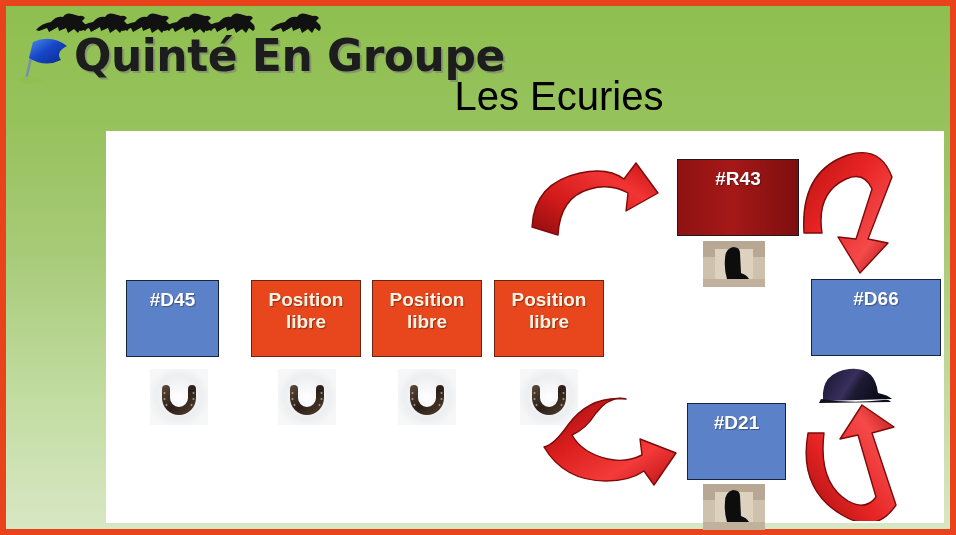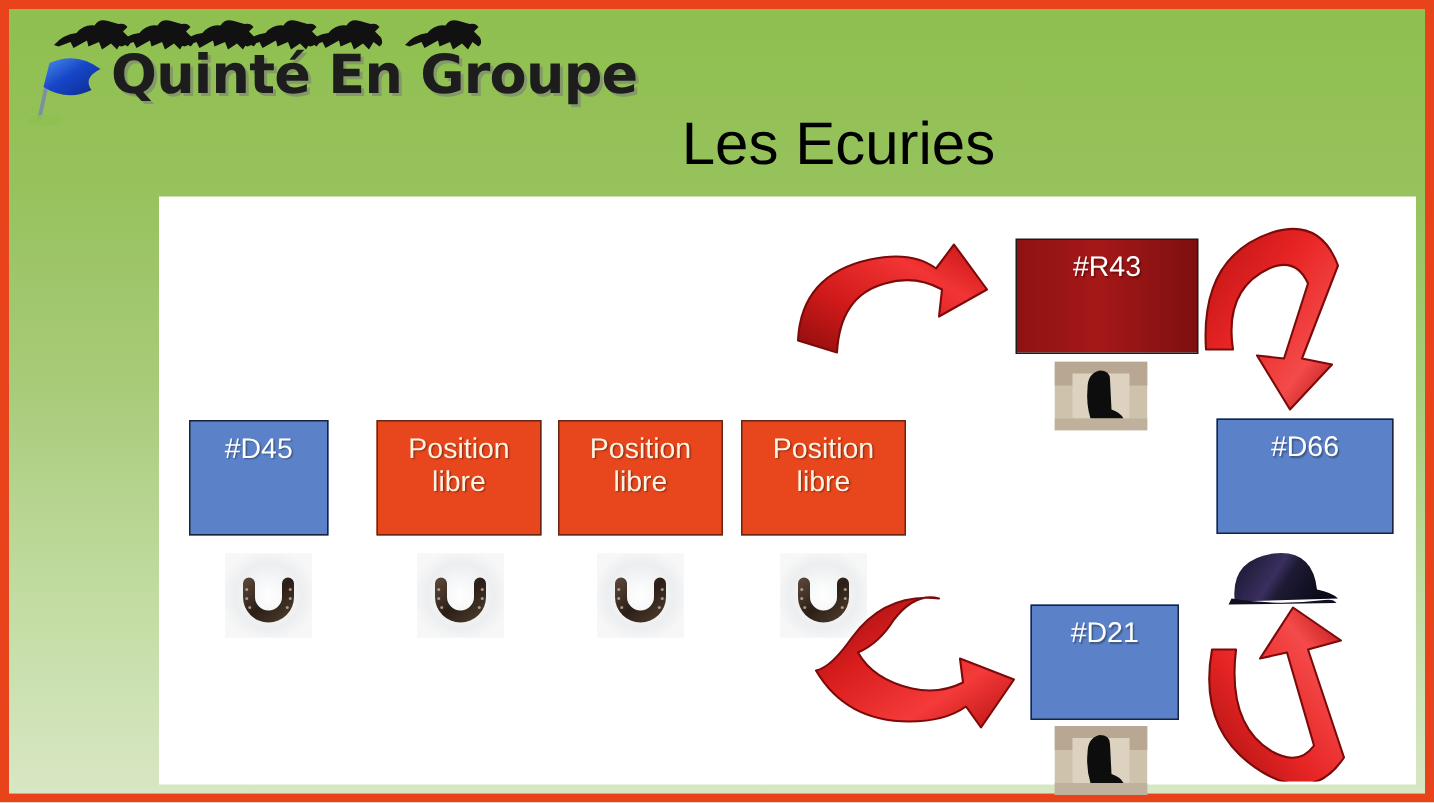--- a/index.html
+++ b/index.html
@@ -20,21 +20,21 @@
   }
   .logo-horses{
     position:absolute;left:22px;top:4px;width:290px;height:30px;
   }
   .logo-flag{
     position:absolute;left:2px;top:24px;width:70px;height:56px;
   }
   .logo-text{
     position:absolute;left:62px;top:24px;
     font-family:"DejaVu Sans", sans-serif;
-    font-weight:bold;font-size:36px;letter-spacing:-0.5px;
+    font-weight:bold;font-size:44px;letter-spacing:-0.5px;
     color:#1d1d1d;
     text-shadow:2px 2px 0 rgba(120,120,120,.55);
     white-space:nowrap;
   }
   .slide-title{
     position:absolute;left:0;top:68px;width:956px;
     text-align:center;
     font-size:40px;color:#000;
     font-family:"Liberation Sans", sans-serif;
     letter-spacing:0px;
@@ -44,21 +44,21 @@
   .canvas{
     position:absolute;left:100px;top:125px;width:838px;height:392px;
     background:#ffffff;
   }
   
   .box{
     position:absolute;
     border:1.5px solid #17243d;
     box-sizing:border-box;
     color:#ffffff;
-    font-weight:normal;
+    font-weight:bold;
     font-size:19px;
     line-height:1.15;
     text-align:center;
     padding-top:8px;
     text-shadow:1px 1px 1px rgba(0,0,0,.35);
     font-family:"Liberation Sans", sans-serif;
     white-space:pre-line;
   }
   .box.blue{background:#5b82c8;}
   .box.orange{background:#e8461c;border-color:#6b2410;color:#fdf3e3;}
@@ -182,21 +182,21 @@
     <div class="box darkred" style="left:571px; top:28px; width:122px; height:77px;">#R43</div>
 
     <svg class="tile boot" style="left:597px; top:110px;" viewBox="0 0 62 46">
       <rect width="62" height="46" fill="#cfc2ad"></rect>
       <rect x="0" y="0" width="62" height="16" fill="#b8a893"></rect>
       <rect x="12" y="8" width="38" height="30" fill="#ddd2c0"></rect>
       <path d="M30 6 q7 0 7 6 l1 20 q6 2 8 6 l-22 0 q-3 -10 -2 -20 q0 -10 8 -12z" fill="#0d0d0d"></path>
       <rect x="0" y="38" width="62" height="8" fill="#bfb19b"></rect>
     </svg>
 
-    <div class="box blue" style="left:705px; top:148px; width:118px; height:77px;">#D66</div>
+    <div class="box blue" style="left:705px; top:148px; width:130px; height:77px;">#D66</div>
 
     <svg class="tile cap" style="left:705px; top:228px;" viewBox="0 0 84 50">
       <defs>
         <linearGradient id="capGrad" x1="0" y1="0" x2="1" y2="0.3">
           <stop offset="0%" stop-color="#14142a"></stop>
             <stop offset="48%" stop-color="#3a2f5e"></stop>
           <stop offset="62%" stop-color="#1d1a33"></stop>
             <stop offset="100%" stop-color="#0b0b18"></stop>
         </linearGradient>
       </defs>

